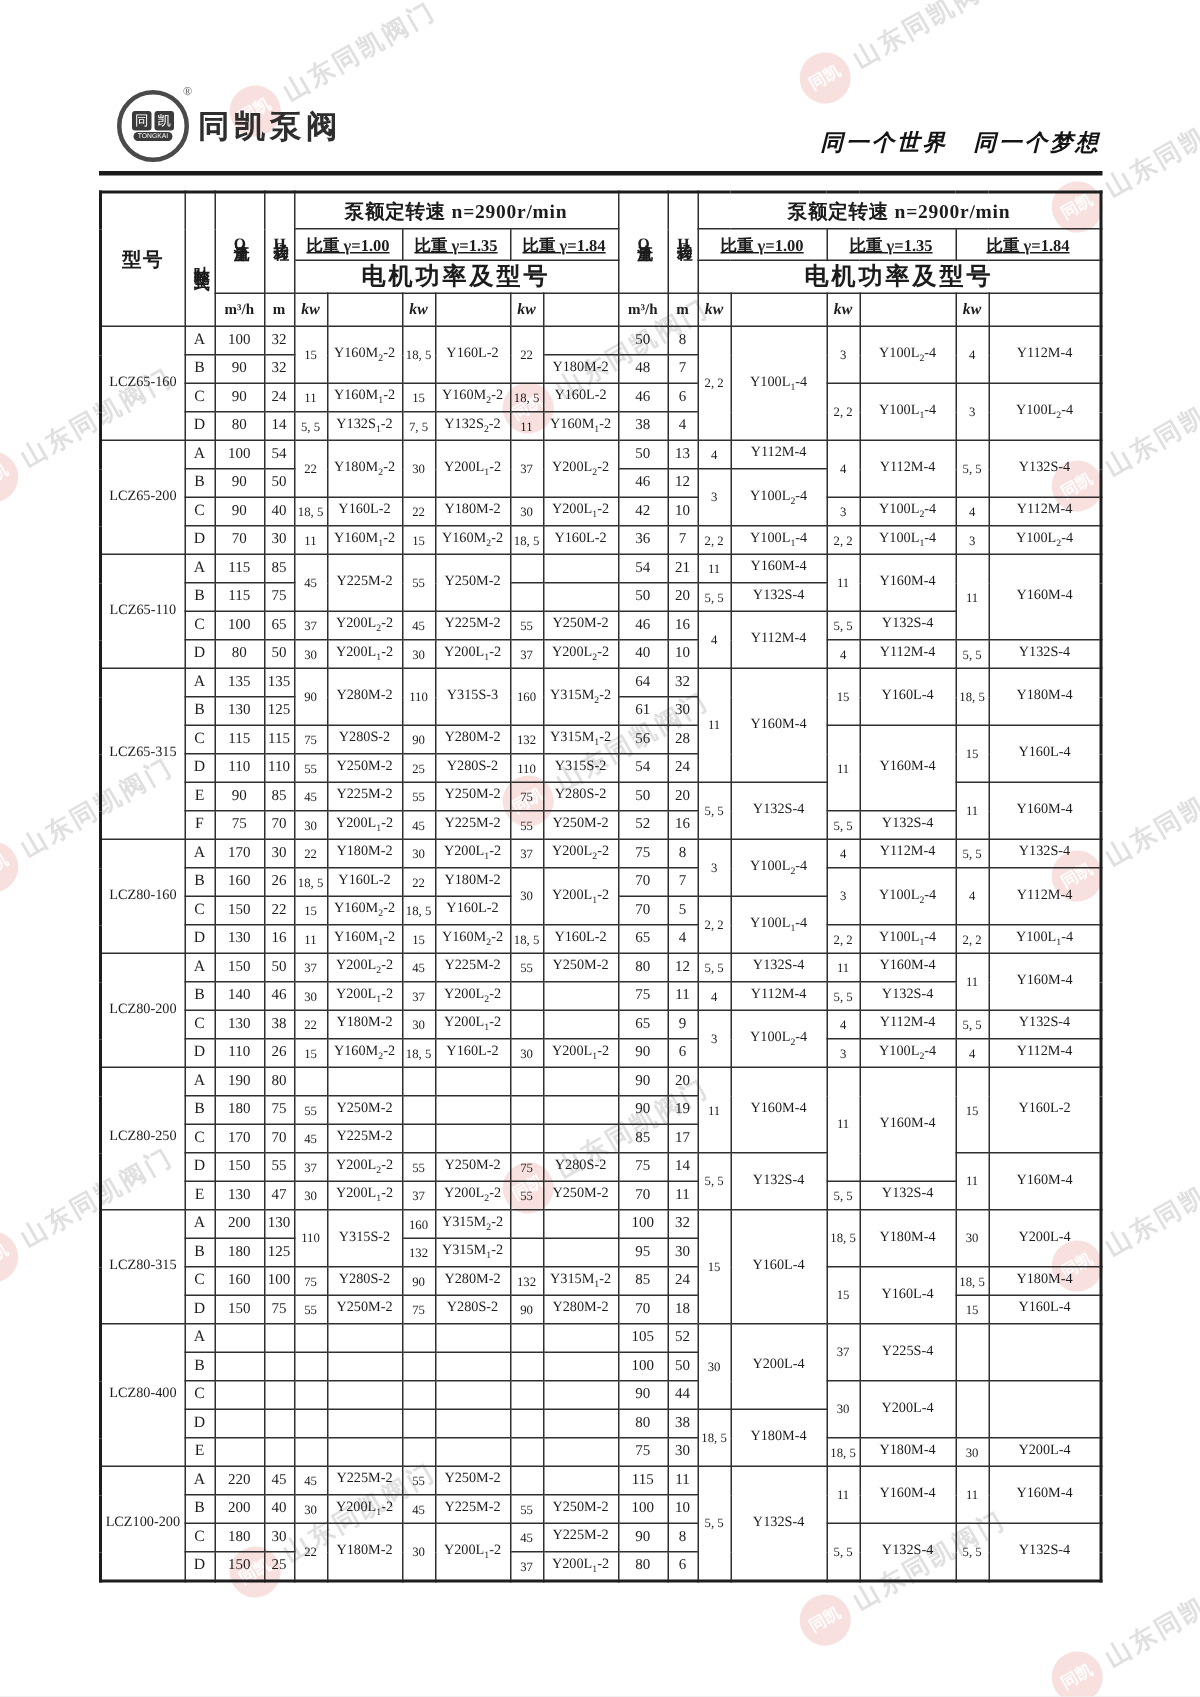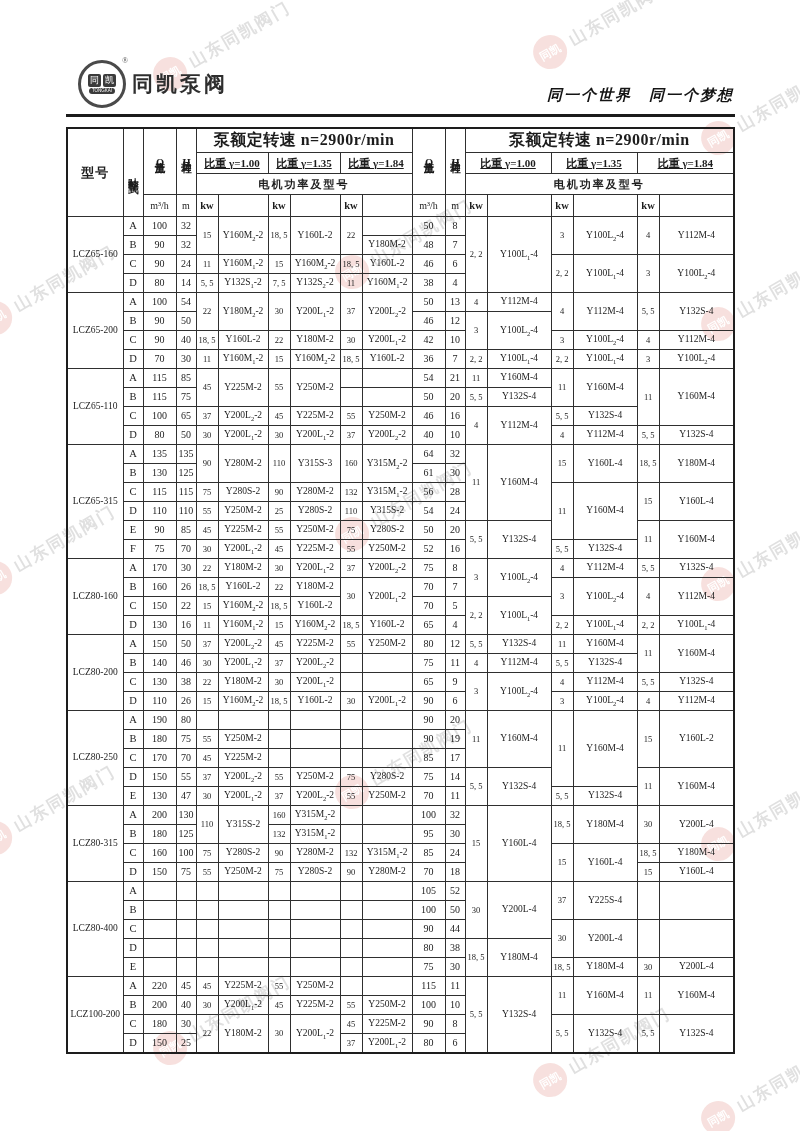--- a/index.html
+++ b/index.html
@@ -28,25 +28,25 @@
       letter-spacing:2px;color:#141414;}
   .rule{position:absolute;left:66px;top:114px;width:669px;height:2.5px;background:#1b1b1b;}
   
   table.spec{position:absolute;left:66px;top:127px;width:669px;z-index:1;border-collapse:collapse;
       table-layout:fixed;background:transparent;}
   table.spec th,table.spec td{border:1px solid #2f2f2f;text-align:center;vertical-align:middle;
       padding:0 1px;overflow:hidden;}
   table.spec{border:2px solid #1d1d1d;}
   thead th{font-weight:bold;background:transparent;}
   .th-big{font-size:13px;letter-spacing:1px;}
-  .th-speed{font-size:16px;height:23px;letter-spacing:.5px;}
+  .th-speed{font-size:13px;height:23px;letter-spacing:.5px;}
   .th-grav{font-size:11px;height:20px;text-decoration:underline;}
-  .th-motor{font-size:11px;height:20px;letter-spacing:2px;}
-  .th-kw{font-size:10.5px;height:21px;}
-  .th-unit{font-size:10px;font-weight:normal;}
+  .th-motor{font-size:16px;height:20px;letter-spacing:2px;}
+  .th-kw{font-size:10.5px;height:21px;font-style:italic;}
+  .th-unit{font-size:10px;font-weight:bold;}
   .vert{writing-mode:vertical-lr;text-orientation:upright;margin:0 auto;font-size:10.5px;
       letter-spacing:2px;font-weight:bold;}
   tbody td{height:18px;font-size:10px;line-height:1;}
   td.c-model{font-size:9.5px;}
   td.c-imp{font-size:10.5px;}
   td.c-q,td.c-h{font-size:10px;}
   td.c-kw{font-size:8.5px;}
   td.c-mdl{font-size:9.5px;}
   tbody td sub{font-size:6.5px;line-height:0;}
 </style>

